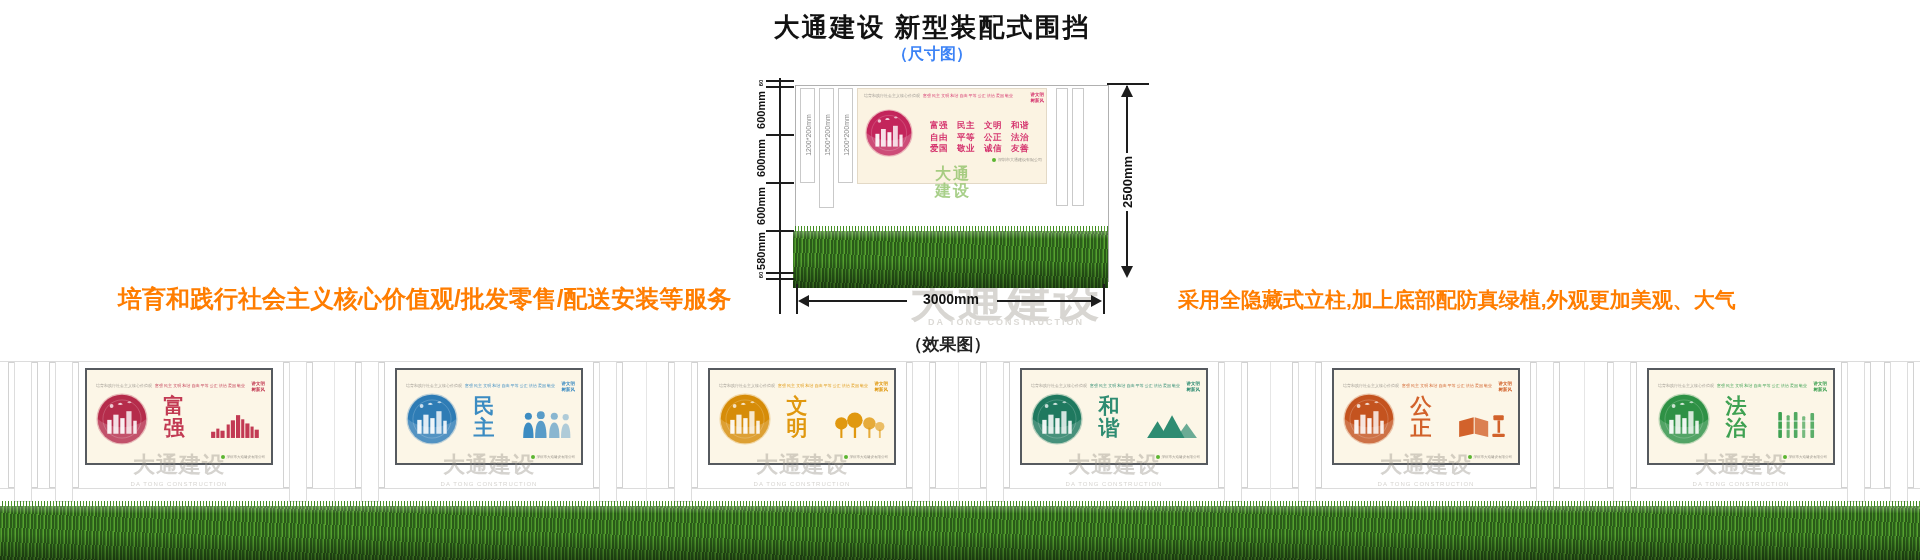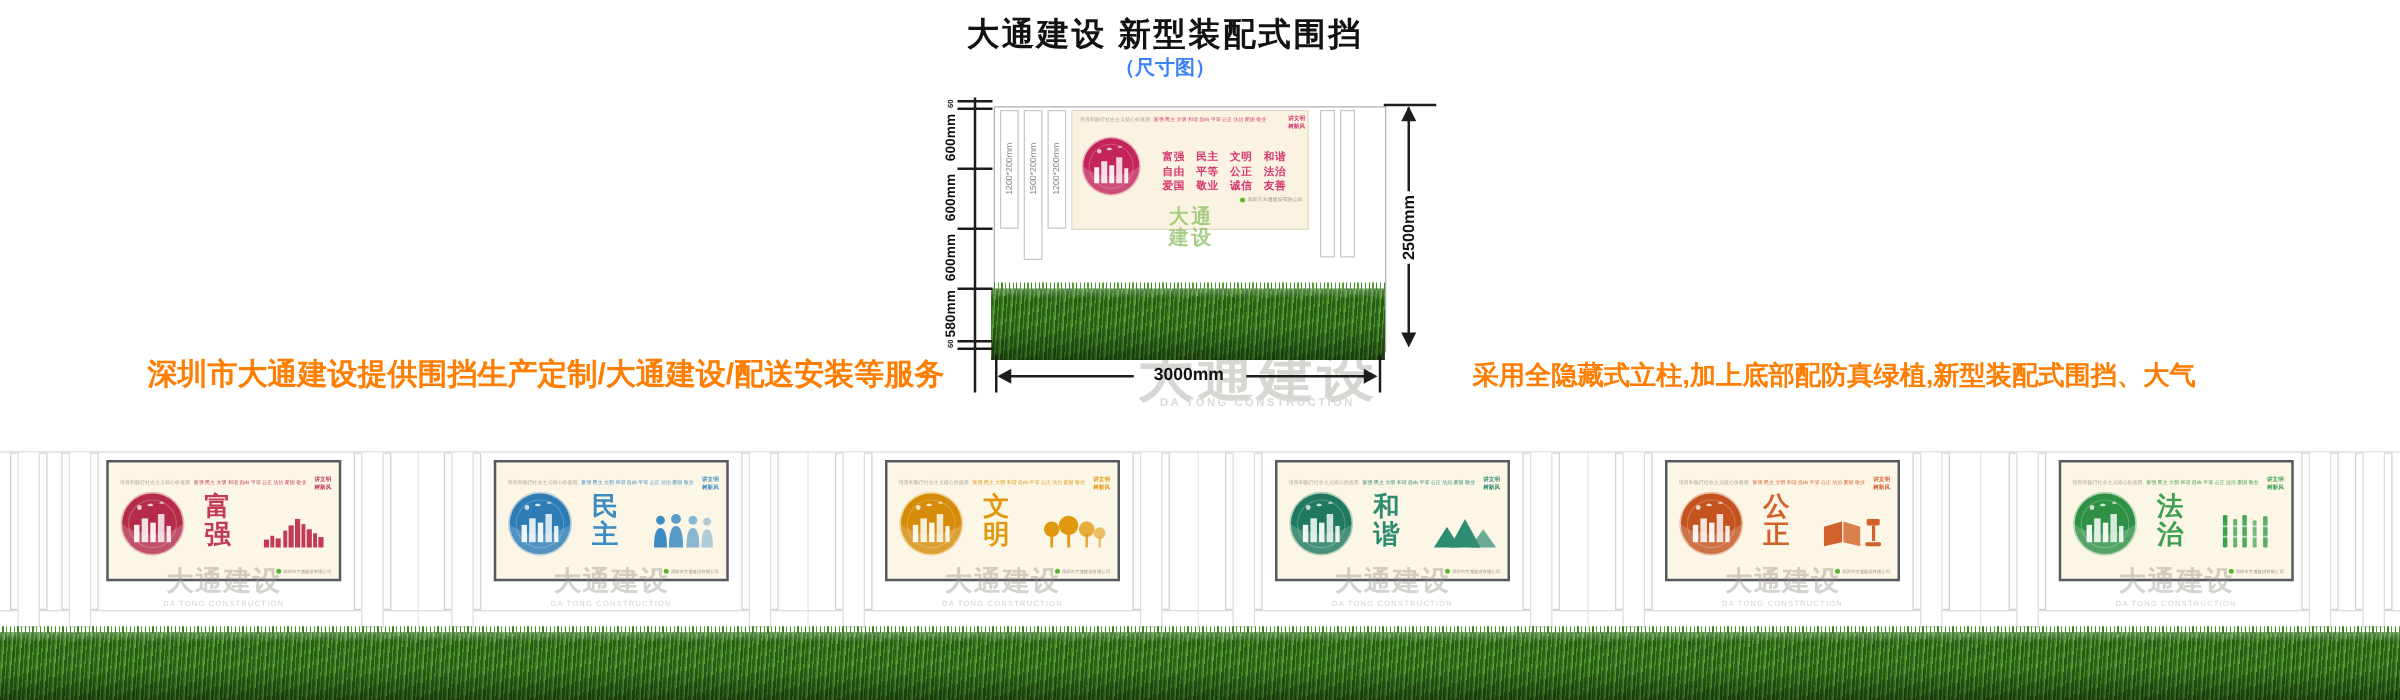--- a/index.html
+++ b/index.html
@@ -149,23 +149,24 @@
 
     <div class="abs dline" style="left:796px;top:284px;width:2px;height:30px;"></div>
     <div class="abs dline" style="left:1103px;top:284px;width:2px;height:30px;"></div>
     <div class="abs dline" style="left:807px;top:300px;width:100px;height:2px;"></div>
     <div class="abs dline" style="left:997px;top:300px;width:96px;height:2px;"></div>
     <div class="abs arr" style="left:798px;top:295px;border-top:6px solid transparent;border-bottom:6px solid transparent;border-right:11px solid #1d1d1d;"></div>
     <div class="abs arr" style="left:1091px;top:295px;border-top:6px solid transparent;border-bottom:6px solid transparent;border-left:11px solid #1d1d1d;"></div>
     <div class="abs label3000">3000mm</div>
   </div>
 
-  <div class="abs note note-left" style="color: rgb(255, 125, 0);">深圳市大通建设提供围挡生产定制/大通建设/配送安装等服务</div>
-  <div class="abs note note-right" style="color: rgb(255, 125, 0);">采用全隐藏式立柱,加上底部配防真绿植,新型装配式围挡、大气</div>
-
+  <div class="abs note note-left" style="color: rgb(255, 125, 0);">培育和践行社会主义核心价值观/批发零售/配送安装等服务</div>
+  <div class="abs note note-right" style="color: rgb(255, 125, 0);">采用全隐藏式立柱,加上底部配防真绿植,外观更加美观、大气</div>
+
+  <div class="abs effect-label">（效果图）</div>
   <div>
     <div class="abs hairline" style="top:361px;"></div>
     <div class="abs hairline" style="top:488px;"></div>
     <div id="fence-cols">
         <div class="fcol" style="left: 8px; top: 362px; width: 30px; height: 126px;"></div>
         <div class="fcol" style="left: 49px; top: 362px; width: 30px; height: 126px;"></div>
         <div class="fleg" style="left: 14px; top: 362px; width: 18px; height: 140px;"></div>
         <div class="fleg" style="left: 55px; top: 362px; width: 18px; height: 140px;"></div>
         <div class="fcol" style="left: 283px; top: 362px; width: 30px; height: 126px;"></div>
         <div class="fcol" style="left: 355px; top: 362px; width: 30px; height: 126px;"></div>

